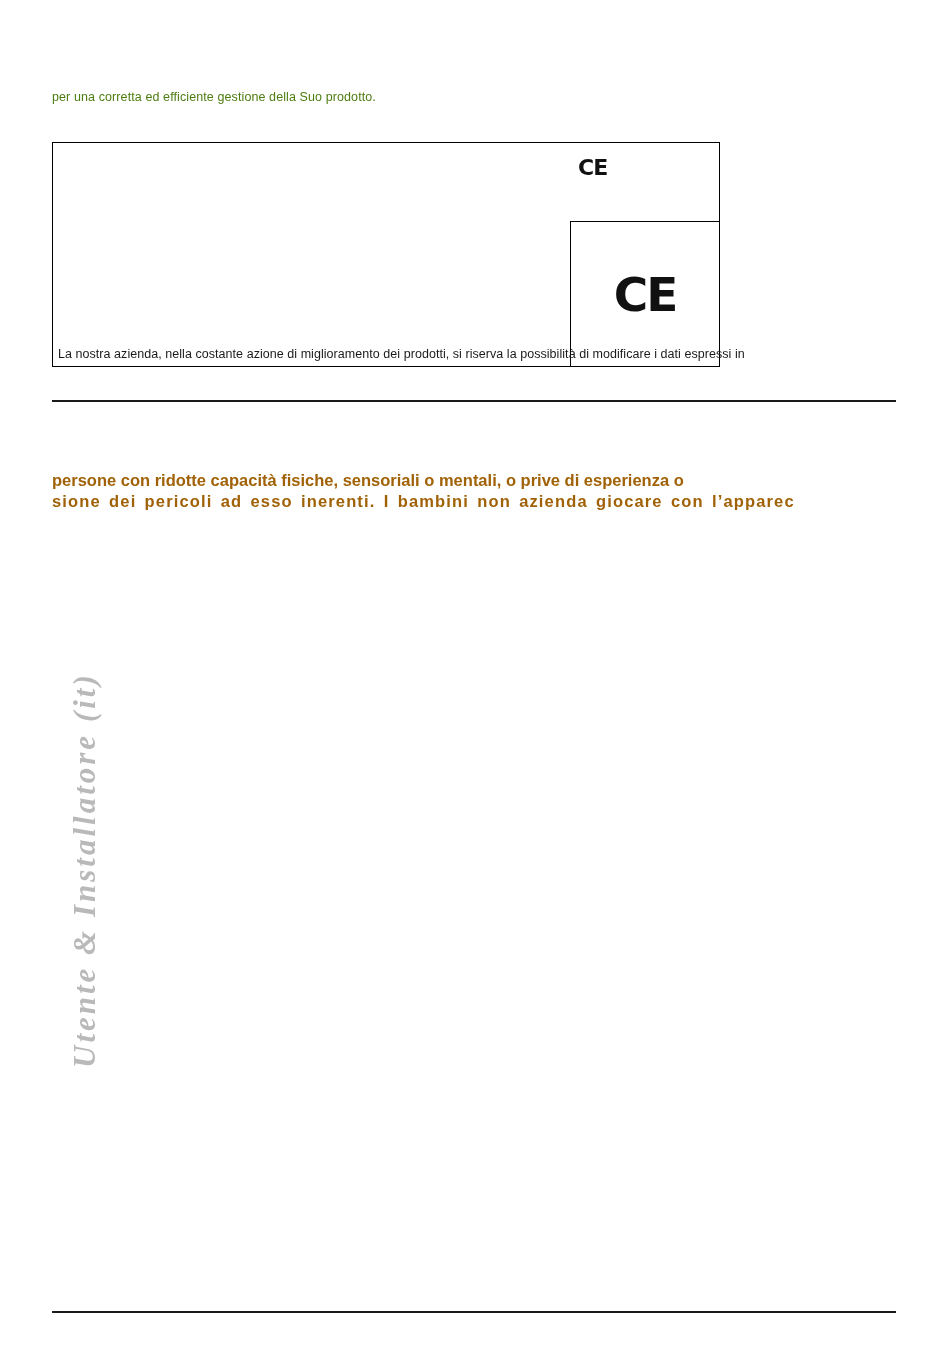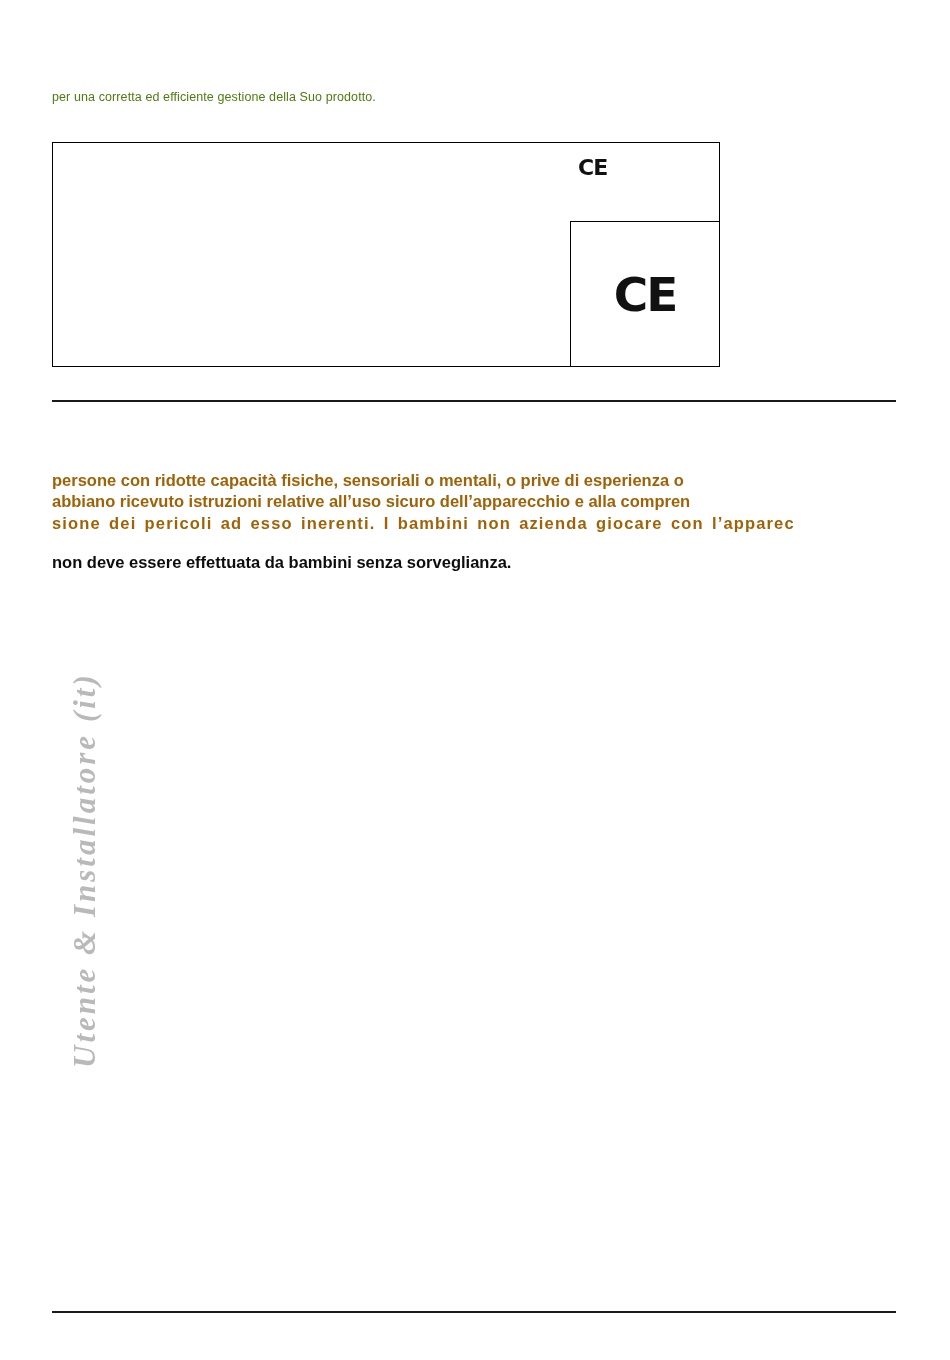--- a/index.html
+++ b/index.html
@@ -159,27 +159,26 @@
 
   <div class="intro-line">per una corretta ed efficiente gestione della Suo prodotto.</div>
 
   <div class="cert-box">
     <div class="ce-small">CE</div>
     <div class="ce-inner-box">
       <div class="ce-large">CE</div>
     </div>
   </div>
 
+  <div class="disclaimer">La nostra azienda, nella costante azione di miglioramento dei prodotti, si riserva la possibilità di modificare i dati espressi in</div>
 
   <div class="rule rule-top"></div>
 
   <div class="para-block">
     <div class="para-justified">
       <span>persone con  ridotte capacità fisiche, sensoriali o mentali, o prive di esperienza o</span>
-      <span>abbiano ricevuto istruzioni relative all’uso sicuro dell’apparecchio e alla compren</span>
       <span class="stretched">sione dei pericoli ad esso inerenti. I bambini non azienda giocare con l’apparec</span>
     </div>
-    <div class="para-last">non deve essere effettuata da bambini senza sorveglianza.</div>
   </div>
 
   <div class="rule rule-bottom"></div>
 
 </div>
 
 </body></html>

